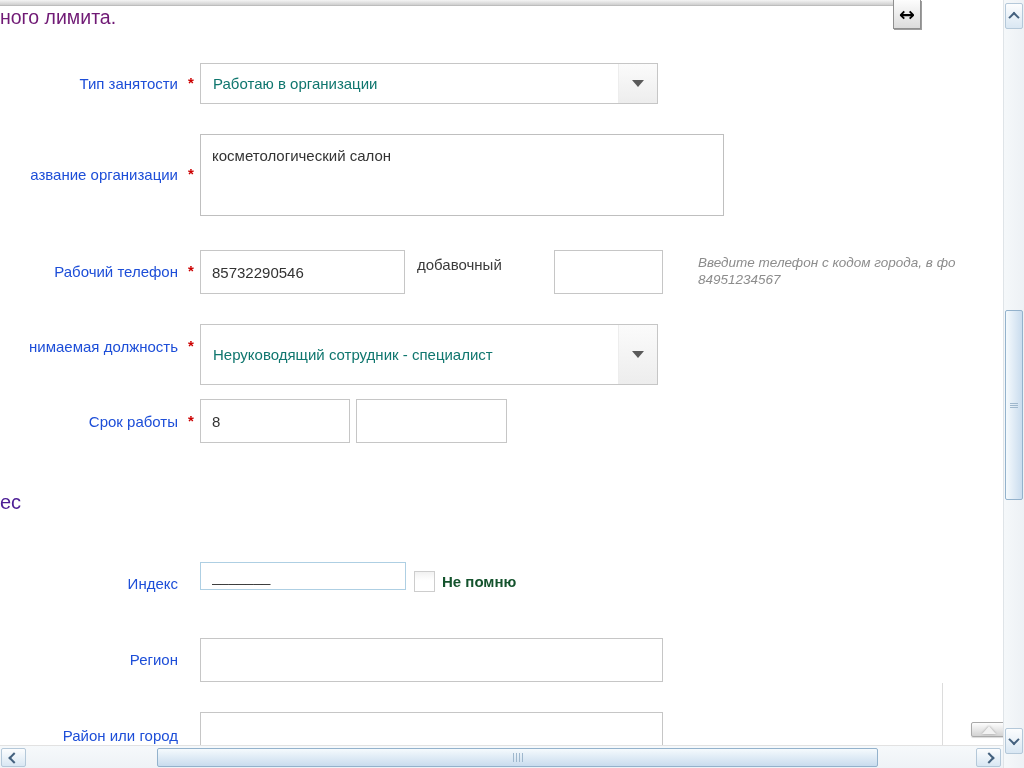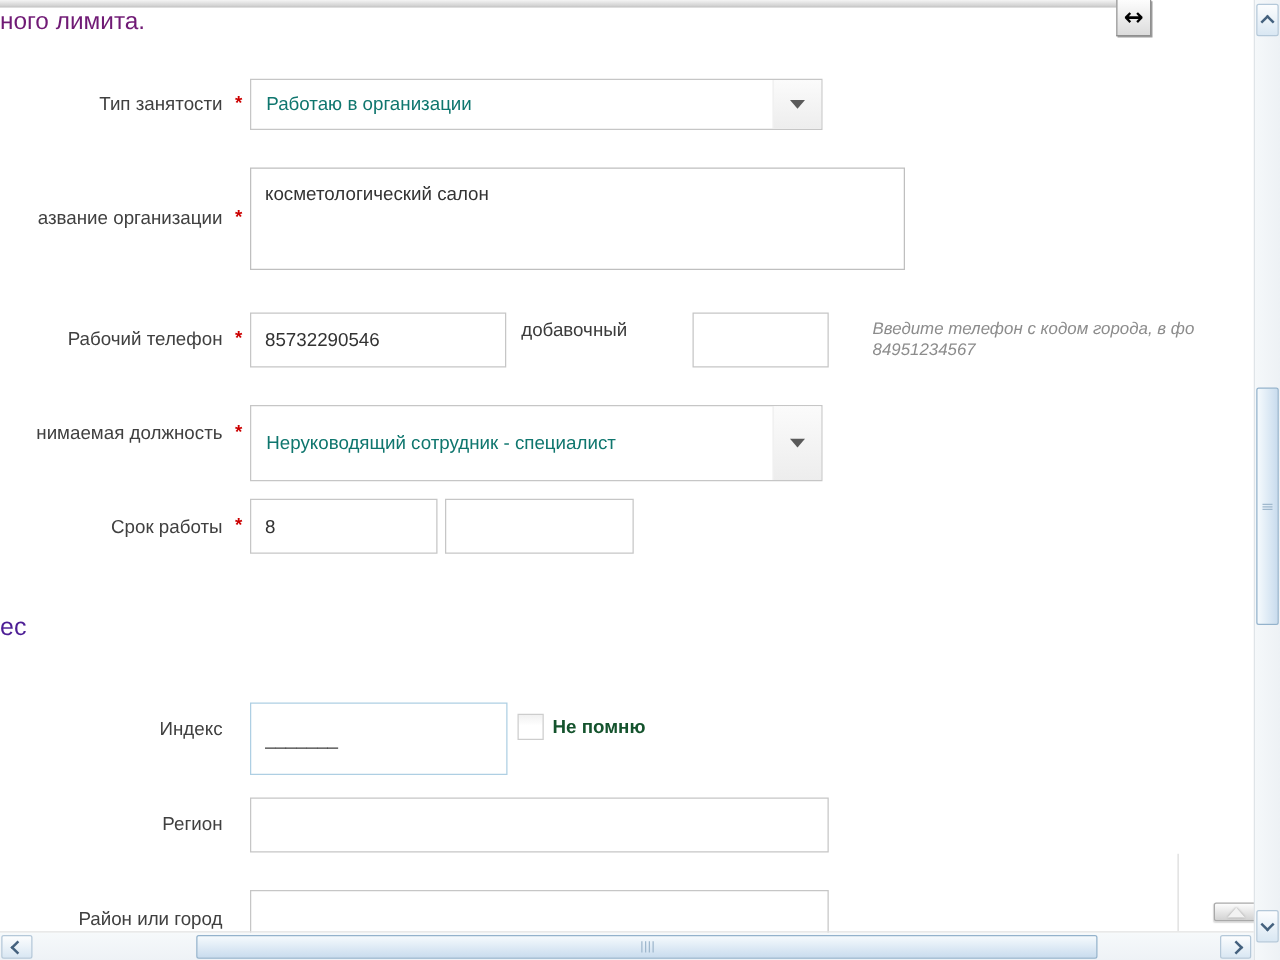--- a/index.html
+++ b/index.html
@@ -17,21 +17,21 @@
   .resize-btn{left:893px;top:0;width:28px;height:29px;
     background:linear-gradient(to bottom,#fdfdfd,#dcdcdc);
     border:1px solid #8f8f8f;border-top:none;box-sizing:border-box;
     display:flex;align-items:center;justify-content:center;
     font-family:"DejaVu Sans",sans-serif;font-size:19px;font-weight:bold;color:#000;
     cursor:pointer;box-shadow:1px 1px 0 #9e9e9e;}
   
   .page-heading{left:0;top:6px;font-size:19.5px;color:#701a75;white-space:nowrap;}
   .section-heading{left:0;top:491px;font-size:20px;color:#4c1d95;white-space:nowrap;}
   
-  .lbl{right:846px;font-size:15px;color:#404040;white-space:nowrap;text-align:right;}
+  .lbl{right:846px;font-size:15px;color:#1d4ed8;white-space:nowrap;text-align:right;}
   .req{left:184px;width:14px;font-size:15px;font-weight:bold;color:#cc0000;text-align:center;}
   .inline-lbl{font-size:15px;color:#3b3b3b;white-space:nowrap;}
   
   .tb{box-sizing:border-box;border:1px solid #c6c6c6;background:#fff;
     font-family:"Liberation Sans",sans-serif;font-size:15px;color:#333;
     padding:0 0 0 11px;outline:none;}
   textarea.tb{padding:12px 11px;resize:none;line-height:18px;}
   .sel{box-sizing:border-box;border:1px solid #c6c6c6;background:#fff;cursor:pointer;
     display:flex;align-items:center;}
   .sel .sel-text{flex:1;padding-left:12px;font-size:15px;color:#0f766e;white-space:nowrap;
@@ -135,21 +135,21 @@
       <span class="tri-down"></span>
     </span>
 </div>
 
 <div class="abs lbl" style="top:413px">Срок работы</div>
 <div class="abs req" style="top:412px">*</div>
 <input class="abs tb" style="left: 200px; top: 399px; width: 150px; height: 44px;" value="8">
 <input class="abs tb" style="left: 356px; top: 399px; width: 151px; height: 44px;" value="">
 
 <div class="abs lbl" style="top:575px">Индекс</div>
-<input class="abs tb" style="left: 200px; top: 562px; width: 206px; height: 58px; border-color: rgb(174, 207, 227);" value="_______">
+<input class="abs tb" style="left: 200px; top: 562px; width: 206px; height: 28px; border-color: rgb(174, 207, 227);" value="_______">
 <div class="abs cb"></div>
 <div class="abs cb-lbl">Не помню</div>
 
 <div class="abs lbl" style="top:651px">Регион</div>
 <input class="abs tb" style="left: 200px; top: 638px; width: 463px; height: 44px;" value="">
 
 <div class="abs lbl" style="top:727px">Район или город</div>
 <input class="abs tb" style="left: 200px; top: 712px; width: 463px; height: 44px;" value="">
 
 <div class="abs divider-v"></div>

